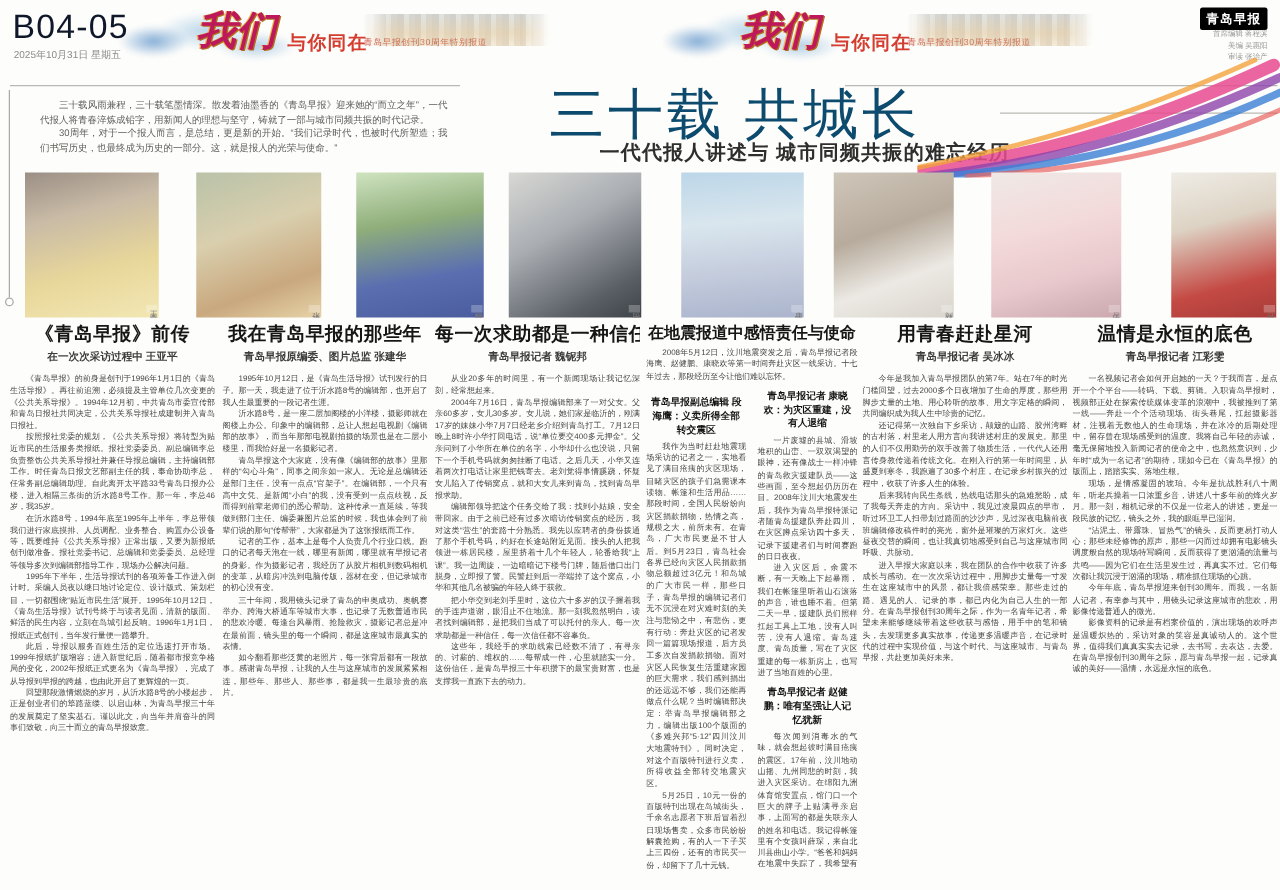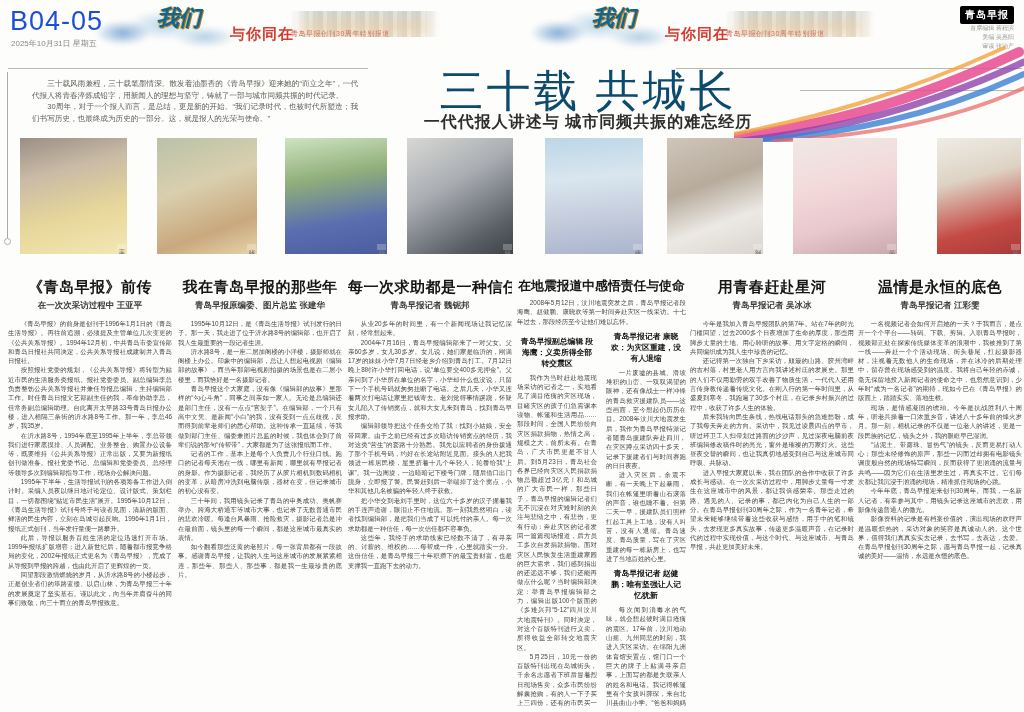--- a/index.html
+++ b/index.html
@@ -3,33 +3,33 @@
 <meta charset="utf-8">
 <style>
   * { margin:0; padding:0; box-sizing:border-box; }
   html,body { background:#e8e8e4; }
   #page {
     position:relative; width:1024px; height:712px; background:#fdfdfb;
     font-family:"Liberation Sans","DejaVu Sans",sans-serif; overflow:hidden;
     margin:0 auto; color:#333;
   }
   
-  #page-number { position:absolute; left:10px; top:6px; font-size:27px; color:#1d4ed8; letter-spacing:1px; font-weight:400; }
+  #page-number { position:absolute; left:10px; top:6px; font-size:27px; color:#0f172a; letter-spacing:1px; font-weight:400; }
   #date-line { position:absolute; left:11px; top:38px; font-size:8px; color:#8a8a86; }
   .banner { position:absolute; top:3px; height:52px; width:330px; }
   .banner.b1 { left:95px; } .banner.b2 { left:530px; }
   .banner .splash {
     position:absolute; left:0; top:4px; width:150px; height:46px; filter:blur(2px); opacity:.8;
     background:
       radial-gradient(ellipse 40px 18px at 28px 26px, rgba(52,120,190,.75), transparent 70%),
       radial-gradient(ellipse 55px 22px at 70px 18px, rgba(110,170,215,.6), transparent 70%),
       radial-gradient(ellipse 45px 16px at 110px 30px, rgba(70,140,200,.5), transparent 70%);
   }
-  .banner .wm { position:absolute; left:62px; top:0px; font-size:22px; font-weight:bold; font-style:italic;
-    font-family:"Liberation Serif","DejaVu Serif",serif; color:#0369a1; text-shadow:1px 1px 0 #b3701a, -1px 0 0 #e8b54b; }
+  .banner .wm { position:absolute; left:62px; top:0px; font-size:32px; font-weight:bold; font-style:italic;
+    font-family:"Liberation Serif","DejaVu Serif",serif; color:#be185d; text-shadow:1px 1px 0 #b3701a, -1px 0 0 #e8b54b; }
   .banner .wt { position:absolute; left:135px; top:22px; font-size:15px; font-weight:bold; color:#d43c2f; letter-spacing:1px; }
   .banner .tag { position:absolute; left:196px; top:26px; font-size:7px; color:#d4554a; letter-spacing:.5px; }
   .banner .skyline { position:absolute; left:195px; top:8px; width:150px; height:26px; opacity:.55; border-radius:4px;
     background:
       linear-gradient(180deg, rgba(120,160,200,.35), rgba(205,170,110,.6) 60%, rgba(230,200,150,.3)),
       repeating-linear-gradient(90deg, rgba(150,115,65,.55) 0 5px, rgba(215,185,125,.35) 5px 9px, rgba(170,130,75,.5) 9px 14px);
     -webkit-mask-image:linear-gradient(90deg, transparent, #000 15%, #000 85%, transparent);
             mask-image:linear-gradient(90deg, transparent, #000 15%, #000 85%, transparent);
   }
   #masthead { position:absolute; right:10px; top:6px; background:#000000; color:#fff; font-weight:bold;
@@ -37,21 +37,21 @@
   #staff { position:absolute; right:10px; top:24px; font-size:6px; color:#9a9a96; text-align:right; line-height:9px; }
   #staff p { margin:0; }
   
   .hrule { position:absolute; height:1px; background:#b9b9b4; }
   #rule-left  { left:8px;  top:68px; width:360px; }
   #rule-right { left:676px; top:68px; width:346px; }
   #rule-right2 { left:800px; top:90px; width:222px; }
   #main-headline { position:absolute; left:368px; top:62px; width:440px; text-align:center;
     font-size:44px; font-weight:400; color:#0c4a6e; letter-spacing:3px; white-space:nowrap;
     font-family:"Liberation Sans","DejaVu Sans",sans-serif; }
-  #main-subhead { position:absolute; left:368px; top:112px; width:440px; text-align:center;
+  #main-subhead { position:absolute; left:368px; top:112px; width:440px; text-align:right;
     font-size:16px; font-weight:bold; color:#2e2e2e; letter-spacing:1px; white-space:nowrap; }
   #ribbon { position:absolute; right:0; top:46px; width:290px; height:96px; }
   
   #vrule { position:absolute; left:7px; top:72px; width:1px; height:166px; background:#aaa; }
   #vrule::after { content:""; position:absolute; left:-3px; bottom:-7px; width:5px; height:5px;
     border:1px solid #aaa; border-radius:50%; background:#fff; }
   #intro { position:absolute; left:32px; top:78px; width:326px; font-size:7.6px; line-height:11.5px;
     color:#5c5c58; text-align:justify; }
   #intro p { text-indent:2em; margin:0; }
   
@@ -64,21 +64,21 @@
   .p4 { left:407px; width:106px; background:linear-gradient(150deg,#d8d8d4 0%,#a9adb2 40%,#5a5f66 80%,#3e4349 100%); }
   .p5 { left:545px; width:98px;  background:linear-gradient(175deg,#bcd6e8 0%,#d9e6ee 35%,#c6cede 65%,#aab4cc 100%); }
   .p6 { left:667px; width:96px;  background:linear-gradient(160deg,#cfc6ba 0%,#b7ab9c 40%,#ece9e4 70%,#d9d4cc 100%); }
   .p7 { left:793px; width:104px; background:linear-gradient(165deg,#efe9e6 0%,#f3d9da 40%,#e8c8cc 70%,#caa8ae 100%); }
   .p8 { left:937px; width:84px;  background:linear-gradient(165deg,#efece6 0%,#ddd3c4 35%,#c44a44 75%,#a83b38 100%); }
   
   .col { position:absolute; top:258px; width:164px; height:450px; overflow:hidden; }
   .c1 { left:8px; } .c2 { left:178px; } .c3 { left:348px; }
   .c4 { left:517px; width:169px; } .c5 { left:690px; } .c6 { left:858px; }
   .col h2 { font-size:15px; font-weight:900; color:#161616; text-align:center; letter-spacing:.5px;
-    white-space:nowrap; margin-bottom:3px;margin-top:20px; }
+    white-space:nowrap; margin-bottom:3px; }
   .c4 h2 { font-size:12.8px; letter-spacing:0; }
   .col .byline { font-size:8.5px; font-weight:bold; color:#3c3c3c; text-align:center; margin-bottom:7px; }
   .col .body { font-size:6.4px; line-height:9.3px; color:#454545; text-align:justify; }
   .col .body p { text-indent:2em; margin:0; }
   .c4 .lead { font-size:6.4px; line-height:9.3px; color:#454545; text-align:justify; text-indent:2em; margin-bottom:5px; }
   .c4 .twocol { column-count:2; column-gap:9px; height:392px; }
   .c4 .sec h4 { font-size:7.8px; font-weight:bold; color:#141414; text-align:center; line-height:11px;
     margin:5px 2px 4px; break-inside:avoid; }
   .c4 .sec .body p { text-indent:2em; }
 </style>

